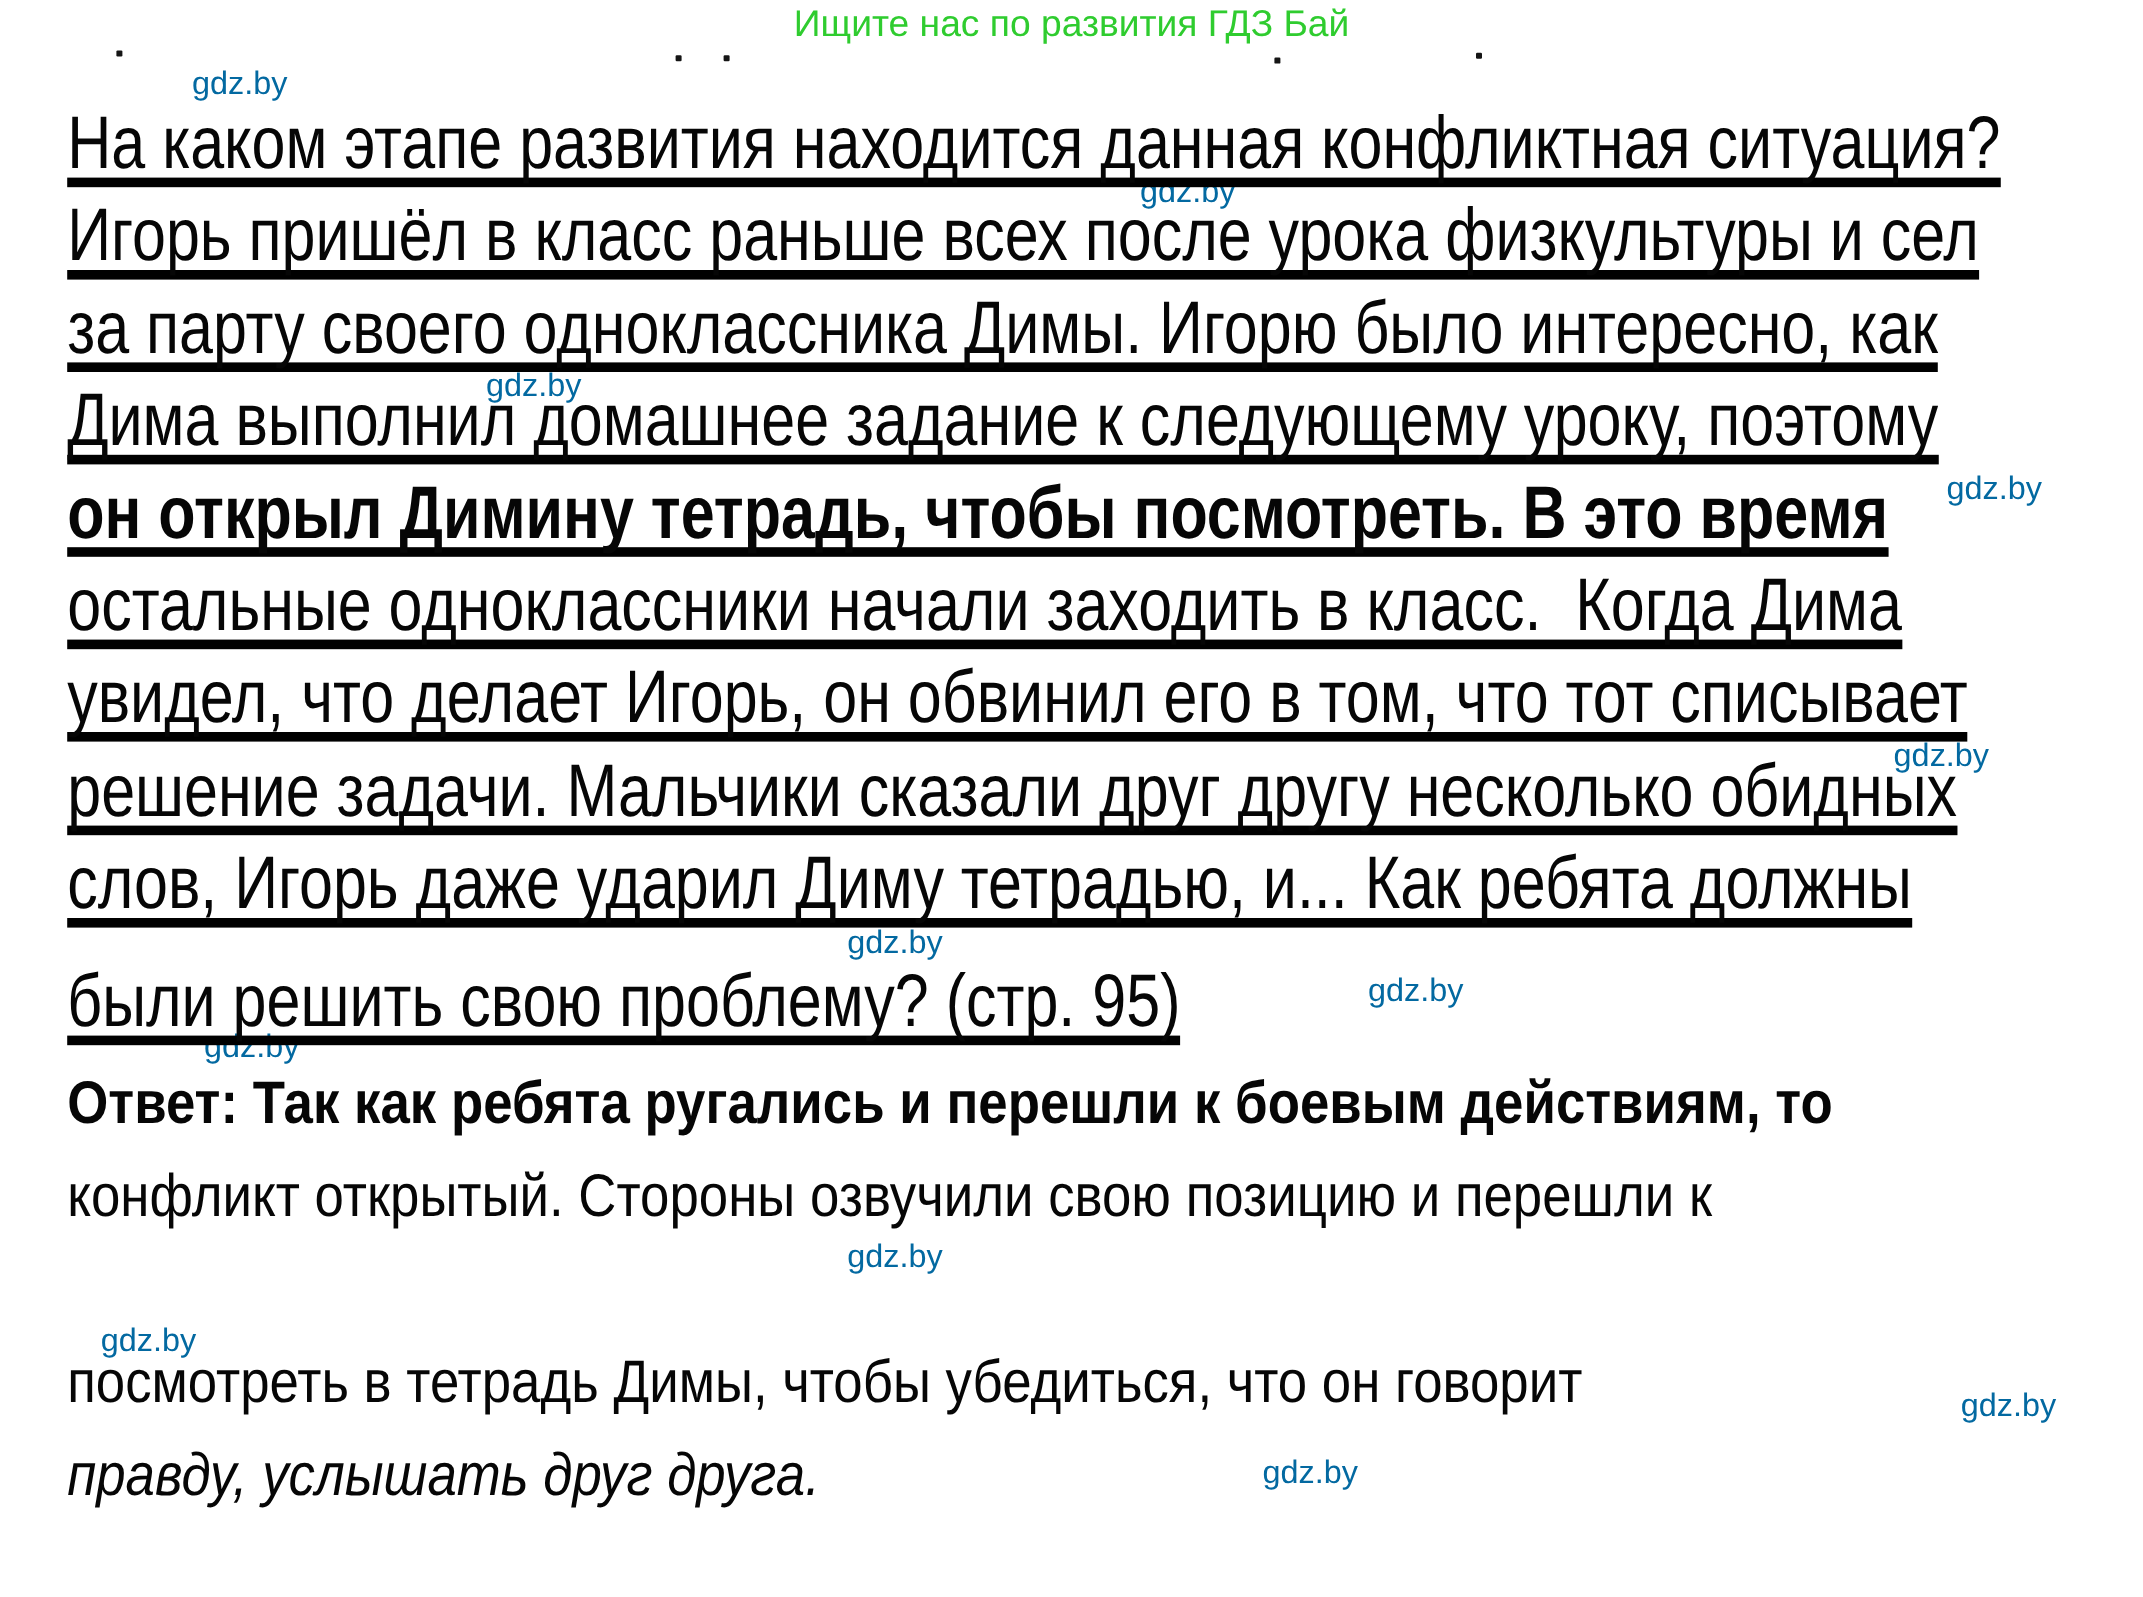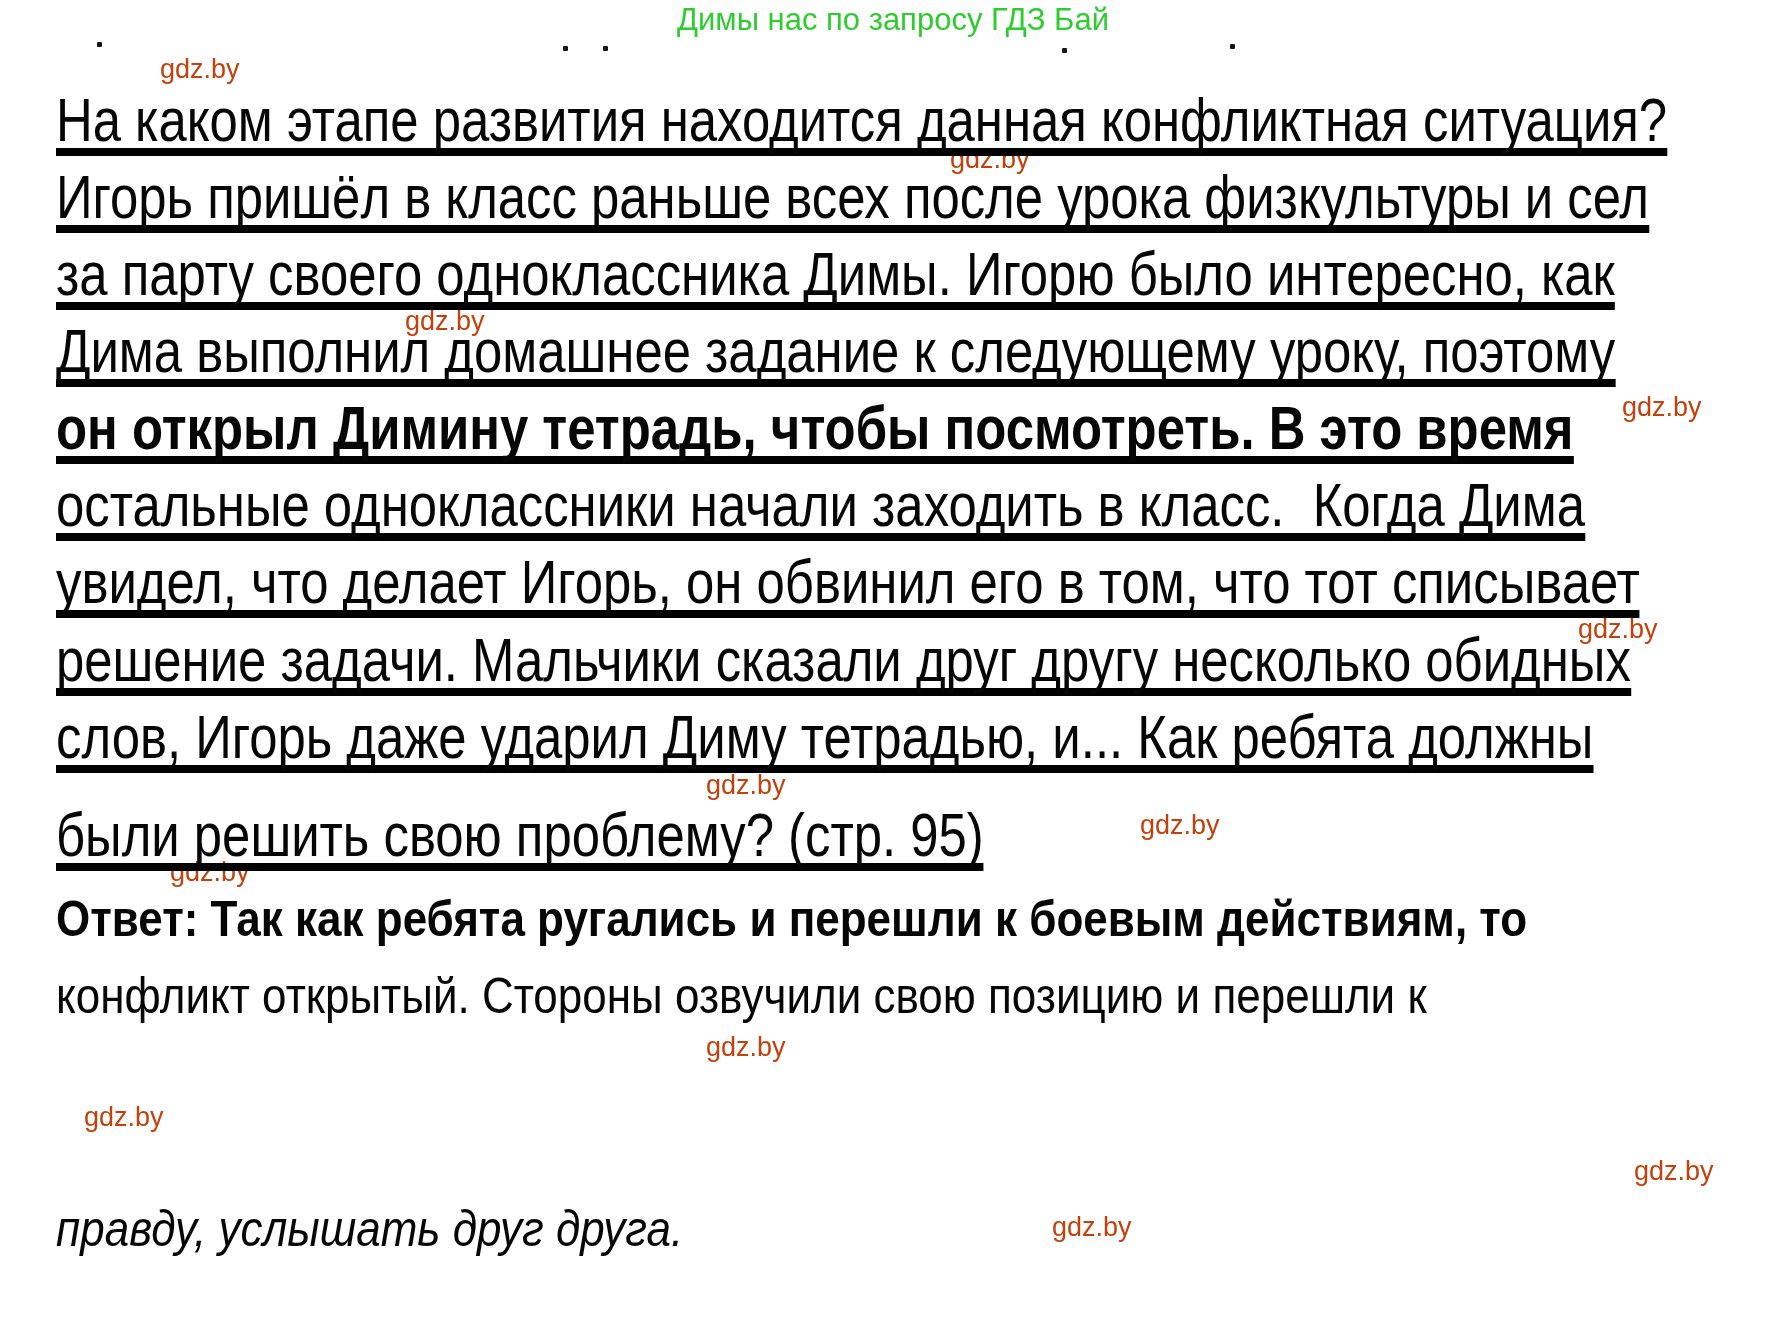--- a/index.html
+++ b/index.html
@@ -27,21 +27,21 @@
     position: absolute;
     width: 5px; height: 5px;
     background: #151515;
     border-radius: 1px;
   }
 
   
   .wm {
     position: absolute;
     font-size: 27px;
-    color: #c2410c;
+    color: #0369a1;
     white-space: pre;
   }
 
   
   .q-line {
     position: absolute;
     left: 56px;
     white-space: pre;
   }
   .q-line > span {
@@ -79,21 +79,21 @@
     font-size: 34px;
     color: #512b8b;
     white-space: pre;
   }
 </style>
 </head>
 <body>
 
 <div class="stage">
 
-  <div class="promo">Димы нас по запросу ГДЗ Бай</div>
+  <div class="promo">Ищите нас по развития ГДЗ Бай</div>
 
   <div class="dot" style="left:97px;  top:42px;"></div>
   <div class="dot" style="left:563px; top:46px;"></div>
   <div class="dot" style="left:603px; top:46px;"></div>
   <div class="dot" style="left:1062px;top:48px;"></div>
   <div class="dot" style="left:1230px;top:44px;"></div>
 
   <div class="wm" style="left:160px;  top:54px;">gdz.by</div>
   <div class="wm" style="left:950px;  top:144px;">gdz.by</div>
   <div class="wm" style="left:405px;  top:306px;">gdz.by</div>
@@ -113,19 +113,20 @@
   <div class="q-line" style="top:322px;"><span>Дима выполнил домашнее задание к следующему уроку, поэтому</span></div>
   <div class="q-line" style="top:399px;font-weight:bold;"><span>он открыл Димину тетрадь, чтобы посмотреть. В это время</span></div>
   <div class="q-line" style="top:476px;"><span>остальные одноклассники начали заходить в класс.  Когда Дима</span></div>
   <div class="q-line" style="top:553px;"><span>увидел, что делает Игорь, он обвинил его в том, что тот списывает</span></div>
   <div class="q-line" style="top:631px;"><span>решение задачи. Мальчики сказали друг другу несколько обидных</span></div>
   <div class="q-line" style="top:708px;"><span>слов, Игорь даже ударил Диму тетрадью, и... Как ребята должны</span></div>
   <div class="q-line" style="top:806px;"><span>были решить свою проблему? (стр. 95)</span></div>
 
   <div class="a-line" style="top:893px;font-weight:bold;"><span>Ответ: Так как ребята ругались и перешли к боевым действиям, то</span></div>
   <div class="a-line" style="top:970px;text-align:center;"><span>конфликт открытый. Стороны озвучили свою позицию и перешли к</span></div>
+  <div class="a-line" style="top:1125px;"><span>посмотреть в тетрадь Димы, чтобы убедиться, что он говорит</span></div>
   <div class="a-line" style="top:1203px;font-style:italic;"><span>правду, услышать друг друга.</span></div>
 
   <div class="footer">
     
   </div>
 
 </div>
 
 </body></html>

